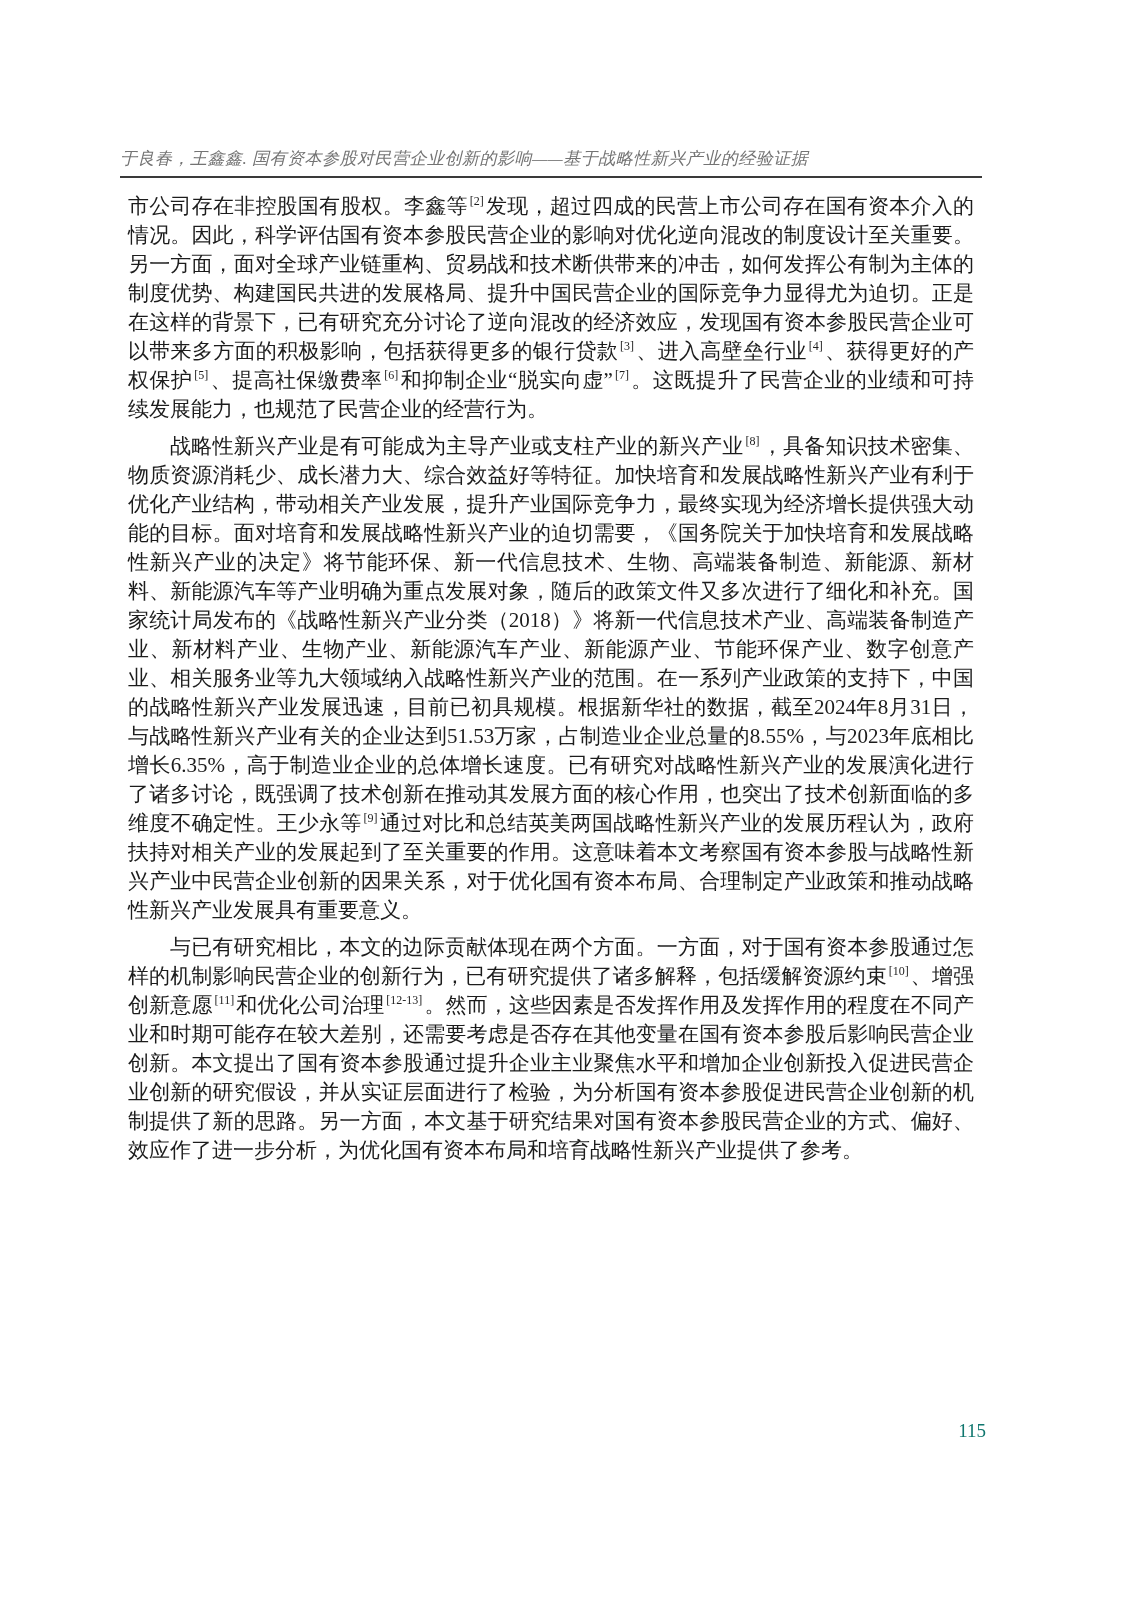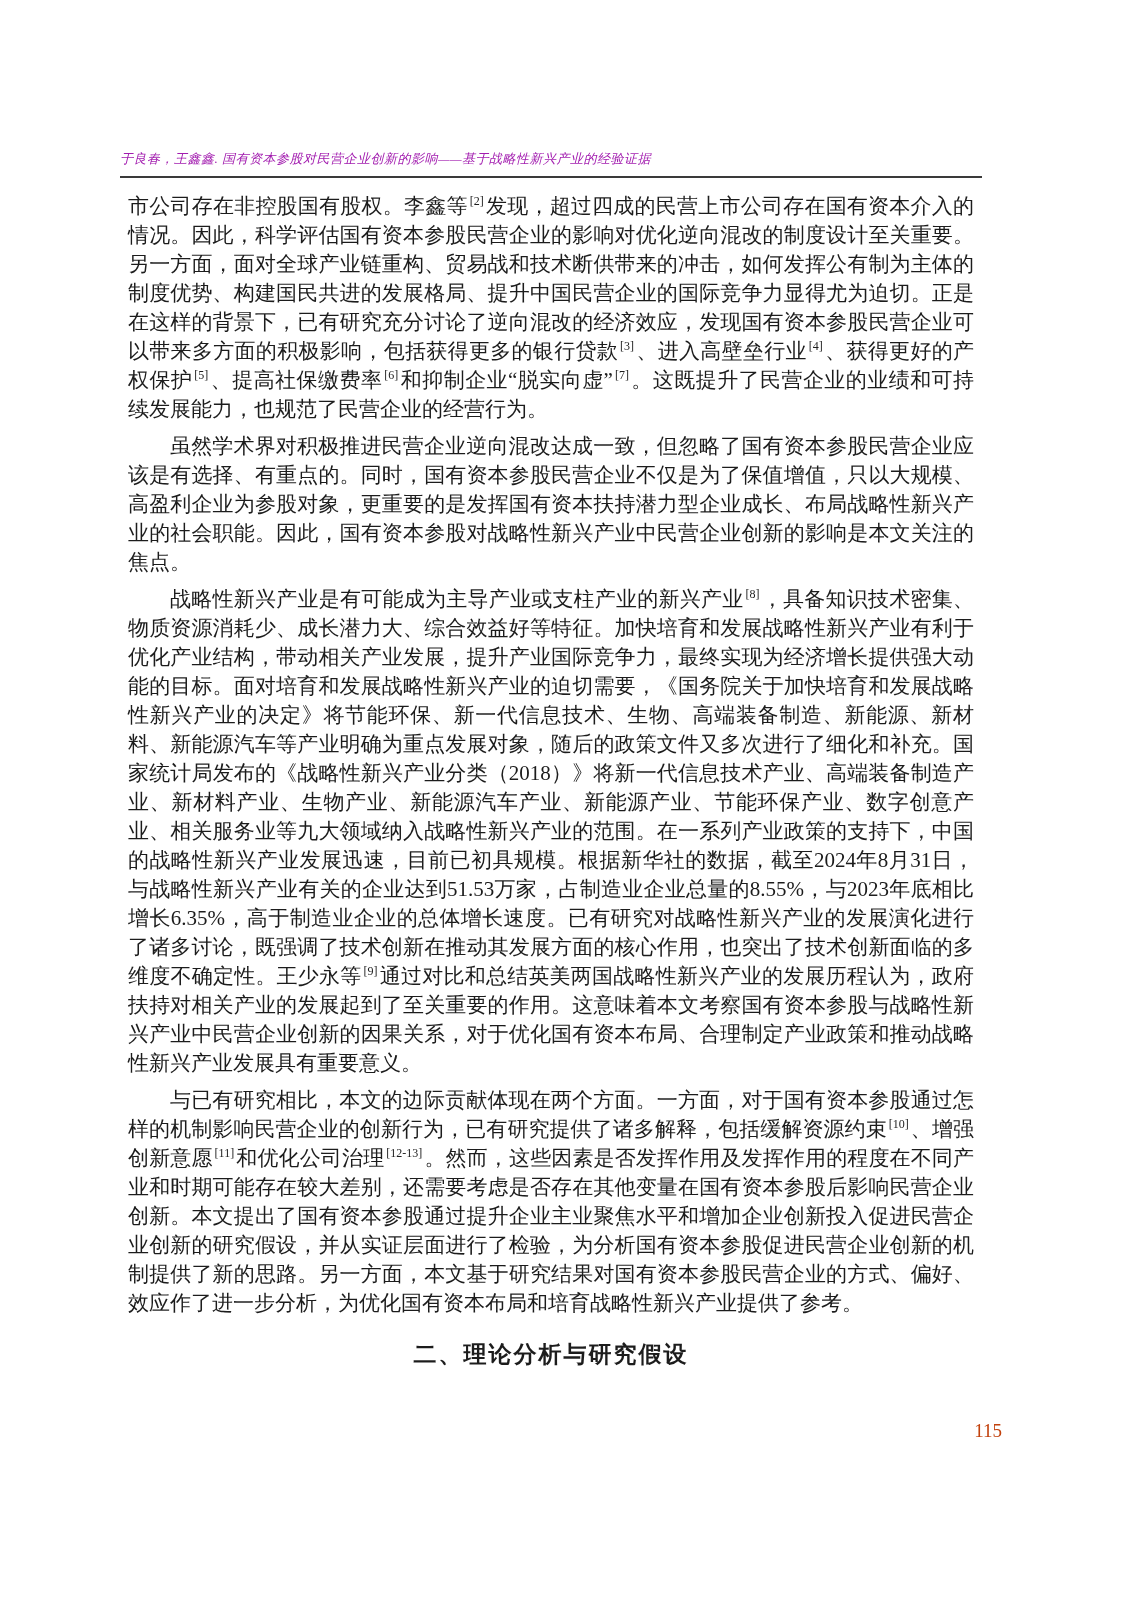--- a/index.html
+++ b/index.html
@@ -17,23 +17,23 @@
   }
   .content {
     position: absolute;
     left: 120px;
     top: 148px;
     width: 862px;
   }
   .running-head {
     font-family: "Liberation Serif", "DejaVu Serif", serif;
     font-style: italic;
-    font-size: 13px;
+    font-size: 17px;
     line-height: 22px;
-    color: #a21caf;
+    color: #737373;
     letter-spacing: 0.5px;
     white-space: nowrap;
   }
   .header-rule {
     height: 2px;
     background: #3a3a3a;
     margin-top: 6px;
   }
   .article-body {
     margin-top: 14px;
@@ -68,47 +68,45 @@
     font-family: "Liberation Sans", "DejaVu Sans", sans-serif;
     font-size: 21px;
     font-weight: bold;
     text-indent: 1em;
     letter-spacing: 1px;
     margin: 0 0 7px 0;
   }
   .page-number {
     position: absolute;
     top: 1420px;
-    right: 138px;
+    right: 154px;
     font-family: "Liberation Serif", "DejaVu Serif", serif;
     font-size: 19px;
-    color: #c2410c;
+    color: #0f766e;
   }
 </style>
 </head>
 <body>
 
 <div class="page">
   <div class="content">
 
     <div class="running-head">于良春，王鑫鑫. 国有资本参股对民营企业创新的影响——基于战略性新兴产业的经验证据</div>
 
     <div class="header-rule"></div>
 
     <div class="article-body">
 
       <p class="para no-indent"><span>市公司存在非控股国有股权。李鑫等</span><sup class="ref">[2]</sup><span>发现，超过四成的民营上市公司存在国有资本介入的情况。因此，科学评估国有资本参股民营企业的影响对优化逆向混改的制度设计至关重要。另一方面，面对全球产业链重构、贸易战和技术断供带来的冲击，如何发挥公有制为主体的制度优势、构建国民共进的发展格局、提升中国民营企业的国际竞争力显得尤为迫切。正是在这样的背景下，已有研究充分讨论了逆向混改的经济效应，发现国有资本参股民营企业可以带来多方面的积极影响，包括获得更多的银行贷款</span><sup class="ref">[3]</sup><span>、进入高壁垒行业</span><sup class="ref">[4]</sup><span>、获得更好的产权保护</span><sup class="ref">[5]</sup><span>、提高社保缴费率</span><sup class="ref">[6]</sup><span>和抑制企业“脱实向虚”</span><sup class="ref">[7]</sup><span>。这既提升了民营企业的业绩和可持续发展能力，也规范了民营企业的经营行为。</span></p>
 
-      <p class="para"><span>虽然学术界对积极推进民营企业逆向混改达成一致，但忽略了国有资本参股民营企业应该是有选择、有重点的。同时，国有资本参股民营企业不仅是为了保值增值，只以大规模、高盈利企业为参股对象，更重要的是发挥国有资本扶持潜力型企业成长、布局战略性新兴产业的社会职能。因此，国有资本参股对战略性新兴产业中民营企业创新的影响是本文关注的焦点。</span></p>
 
       <p class="para"><span>战略性新兴产业是有可能成为主导产业或支柱产业的新兴产业</span><sup class="ref">[8]</sup><span>，具备知识技术密集、物质资源消耗少、成长潜力大、综合效益好等特征。加快培育和发展战略性新兴产业有利于优化产业结构，带动相关产业发展，提升产业国际竞争力，最终实现为经济增长提供强大动能的目标。面对培育和发展战略性新兴产业的迫切需要，《国务院关于加快培育和发展战略性新兴产业的决定》将节能环保、新一代信息技术、生物、高端装备制造、新能源、新材料、新能源汽车等产业明确为重点发展对象，随后的政策文件又多次进行了细化和补充。国家统计局发布的《战略性新兴产业分类（2018）》将新一代信息技术产业、高端装备制造产业、新材料产业、生物产业、新能源汽车产业、新能源产业、节能环保产业、数字创意产业、相关服务业等九大领域纳入战略性新兴产业的范围。在一系列产业政策的支持下，中国的战略性新兴产业发展迅速，目前已初具规模。根据新华社的数据，截至2024年8月31日，与战略性新兴产业有关的企业达到51.53万家，占制造业企业总量的8.55%，与2023年底相比增长6.35%，高于制造业企业的总体增长速度。已有研究对战略性新兴产业的发展演化进行了诸多讨论，既强调了技术创新在推动其发展方面的核心作用，也突出了技术创新面临的多维度不确定性。王少永等</span><sup class="ref">[9]</sup><span>通过对比和总结英美两国战略性新兴产业的发展历程认为，政府扶持对相关产业的发展起到了至关重要的作用。这意味着本文考察国有资本参股与战略性新兴产业中民营企业创新的因果关系，对于优化国有资本布局、合理制定产业政策和推动战略性新兴产业发展具有重要意义。</span></p>
 
       <p class="para"><span>与已有研究相比，本文的边际贡献体现在两个方面。一方面，对于国有资本参股通过怎样的机制影响民营企业的创新行为，已有研究提供了诸多解释，包括缓解资源约束</span><sup class="ref">[10]</sup><span>、增强创新意愿</span><sup class="ref">[11]</sup><span>和优化公司治理</span><sup class="ref">[12-13]</sup><span>。然而，这些因素是否发挥作用及发挥作用的程度在不同产业和时期可能存在较大差别，还需要考虑是否存在其他变量在国有资本参股后影响民营企业创新。本文提出了国有资本参股通过提升企业主业聚焦水平和增加企业创新投入促进民营企业创新的研究假设，并从实证层面进行了检验，为分析国有资本参股促进民营企业创新的机制提供了新的思路。另一方面，本文基于研究结果对国有资本参股民营企业的方式、偏好、效应作了进一步分析，为优化国有资本布局和培育战略性新兴产业提供了参考。</span></p>
 
-      <h2 class="section-heading">二、理论分析与研究假设</h2>
 
 
 
     </div>
   </div>
 
   <div class="page-number">115</div>
 </div>
 
 </body></html>

